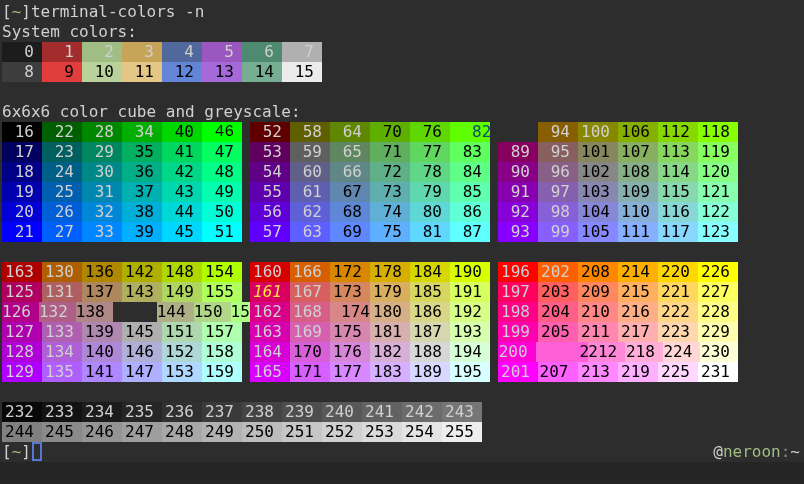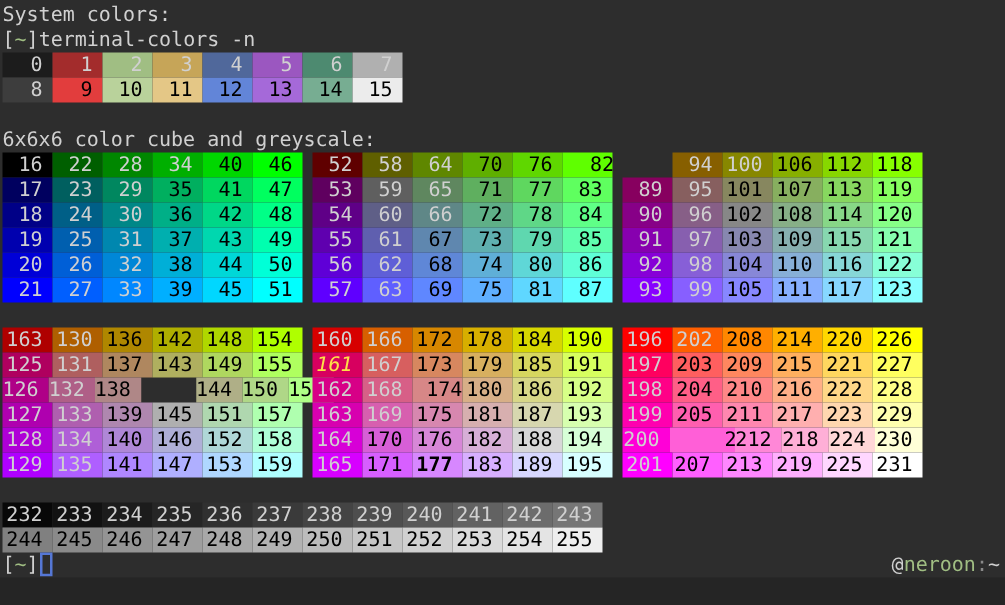--- a/index.html
+++ b/index.html
@@ -27,23 +27,23 @@
   }
   .bottomline{position:relative}
   .rstatus{position:absolute;right:2px;top:0;white-space:pre}
   .strip{position:absolute;left:0;top:462px;width:804px;height:22px;background:#252525}
 </style>
 </head>
 <body>
 
 <div class="screen">
 
+  <div class="line"><span>[</span><span class="green">~</span><span>]</span><span>terminal-colors -n</span></div>
+
   <div class="line">System colors:</div>
-
-  <div class="line"><span>[</span><span class="green">~</span><span>]</span><span>terminal-colors -n</span></div>
 
   <div>
       <div class="crow">
         <span class="cell" style="background: rgb(28, 28, 28); color: rgb(208, 208, 208);">0</span>
         <span class="cell" style="background: rgb(163, 44, 44); color: rgb(208, 208, 208);">1</span>
         <span class="cell" style="background: rgb(160, 190, 131); color: rgb(208, 208, 208);">2</span>
         <span class="cell" style="background: rgb(198, 165, 88); color: rgb(208, 208, 208);">3</span>
         <span class="cell" style="background: rgb(80, 104, 155); color: rgb(208, 208, 208);">4</span>
         <span class="cell" style="background: rgb(155, 87, 192); color: rgb(208, 208, 208);">5</span>
         <span class="cell" style="background: rgb(77, 138, 112); color: rgb(208, 208, 208);">6</span>
@@ -68,21 +68,21 @@
   <div class="line">6x6x6 color cube and greyscale:</div>
 
   <div class="blockrow">
     <div class="block">
         <div class="crow">
           <span class="cell" style="background: rgb(0, 0, 0); color: rgb(208, 208, 208);">16</span>
           <span class="cell" style="background: rgb(0, 95, 0); color: rgb(208, 208, 208);">22</span>
           <span class="cell" style="background: rgb(0, 135, 0); color: rgb(208, 208, 208);">28</span>
           <span class="cell" style="background: rgb(0, 175, 0); color: rgb(208, 208, 208);">34</span>
           <span class="cell" style="background: rgb(0, 215, 0); color: rgb(0, 0, 0);">40</span>
-          <span class="cell" style="background: rgb(0, 255, 0); color: rgb(0, 0, 0);">46</span>
+          <span class="cell" style="background: rgb(0, 255, 0); color: rgb(0, 0, 0); font-family: Liberation Mono, monospace;">46</span>
         </div>
         <div class="crow">
           <span class="cell" style="background: rgb(0, 0, 95); color: rgb(208, 208, 208);">17</span>
           <span class="cell" style="background: rgb(0, 95, 95); color: rgb(208, 208, 208);">23</span>
           <span class="cell" style="background: rgb(0, 135, 95); color: rgb(208, 208, 208);">29</span>
           <span class="cell" style="background: rgb(0, 175, 95); color: rgb(0, 0, 0);">35</span>
           <span class="cell" style="background: rgb(0, 215, 95); color: rgb(0, 0, 0);">41</span>
           <span class="cell" style="background: rgb(0, 255, 95); color: rgb(0, 0, 0);">47</span>
         </div>
         <div class="crow">
@@ -118,21 +118,21 @@
           <span class="cell" style="background: rgb(0, 255, 255); color: rgb(0, 0, 0);">51</span>
         </div>
       </div>
     <div class="block">
         <div class="crow">
           <span class="cell" style="background: rgb(95, 0, 0); color: rgb(208, 208, 208);">52</span>
           <span class="cell" style="background: rgb(95, 95, 0); color: rgb(208, 208, 208);">58</span>
           <span class="cell" style="background: rgb(95, 135, 0); color: rgb(208, 208, 208);">64</span>
           <span class="cell" style="background: rgb(95, 175, 0); color: rgb(0, 0, 0);">70</span>
           <span class="cell" style="background: rgb(95, 215, 0); color: rgb(0, 0, 0);">76</span>
-          <span class="cell" style="background: rgb(95, 255, 0); color: #000000; padding-left: 22px;">82</span>
+          <span class="cell" style="background: rgb(95, 255, 0); color: #0c4a6e; padding-left: 22px;">82</span>
         </div>
         <div class="crow">
           <span class="cell" style="background: rgb(95, 0, 95); color: rgb(208, 208, 208);">53</span>
           <span class="cell" style="background: rgb(95, 95, 95); color: rgb(208, 208, 208);">59</span>
           <span class="cell" style="background: rgb(95, 135, 95); color: rgb(208, 208, 208);">65</span>
           <span class="cell" style="background: rgb(95, 175, 95); color: rgb(0, 0, 0);">71</span>
           <span class="cell" style="background: rgb(95, 215, 95); color: rgb(0, 0, 0);">77</span>
           <span class="cell" style="background: rgb(95, 255, 95); color: rgb(0, 0, 0);">83</span>
         </div>
         <div class="crow">
@@ -310,21 +310,21 @@
           <span class="cell" style="background: rgb(215, 0, 215); color: rgb(208, 208, 208);">164</span>
           <span class="cell" style="background: rgb(215, 95, 215); color: rgb(0, 0, 0);">170</span>
           <span class="cell" style="background: rgb(215, 135, 215); color: rgb(0, 0, 0);">176</span>
           <span class="cell" style="background: rgb(215, 175, 215); color: rgb(0, 0, 0);">182</span>
           <span class="cell" style="background: rgb(215, 215, 215); color: rgb(0, 0, 0);">188</span>
           <span class="cell" style="background: rgb(215, 255, 215); color: rgb(0, 0, 0);">194</span>
         </div>
         <div class="crow">
           <span class="cell" style="background: rgb(215, 0, 255); color: rgb(208, 208, 208);">165</span>
           <span class="cell" style="background: rgb(215, 95, 255); color: rgb(0, 0, 0);">171</span>
-          <span class="cell" style="background: rgb(215, 135, 255); color: rgb(0, 0, 0); font-weight: bold;">177</span>
+          <span class="cell" style="background: rgb(215, 135, 255); color: rgb(0, 0, 0);">177</span>
           <span class="cell" style="background: rgb(215, 175, 255); color: rgb(0, 0, 0);">183</span>
           <span class="cell" style="background: rgb(215, 215, 255); color: rgb(0, 0, 0);">189</span>
           <span class="cell" style="background: rgb(215, 255, 255); color: rgb(0, 0, 0);">195</span>
         </div>
       </div>
     <div class="block">
         <div class="crow">
           <span class="cell" style="background: rgb(255, 0, 0); color: rgb(208, 208, 208);">196</span>
           <span class="cell" style="background: rgb(255, 95, 0); color: rgb(208, 208, 208);">202</span>
           <span class="cell" style="background: rgb(255, 135, 0); color: rgb(0, 0, 0);">208</span>

